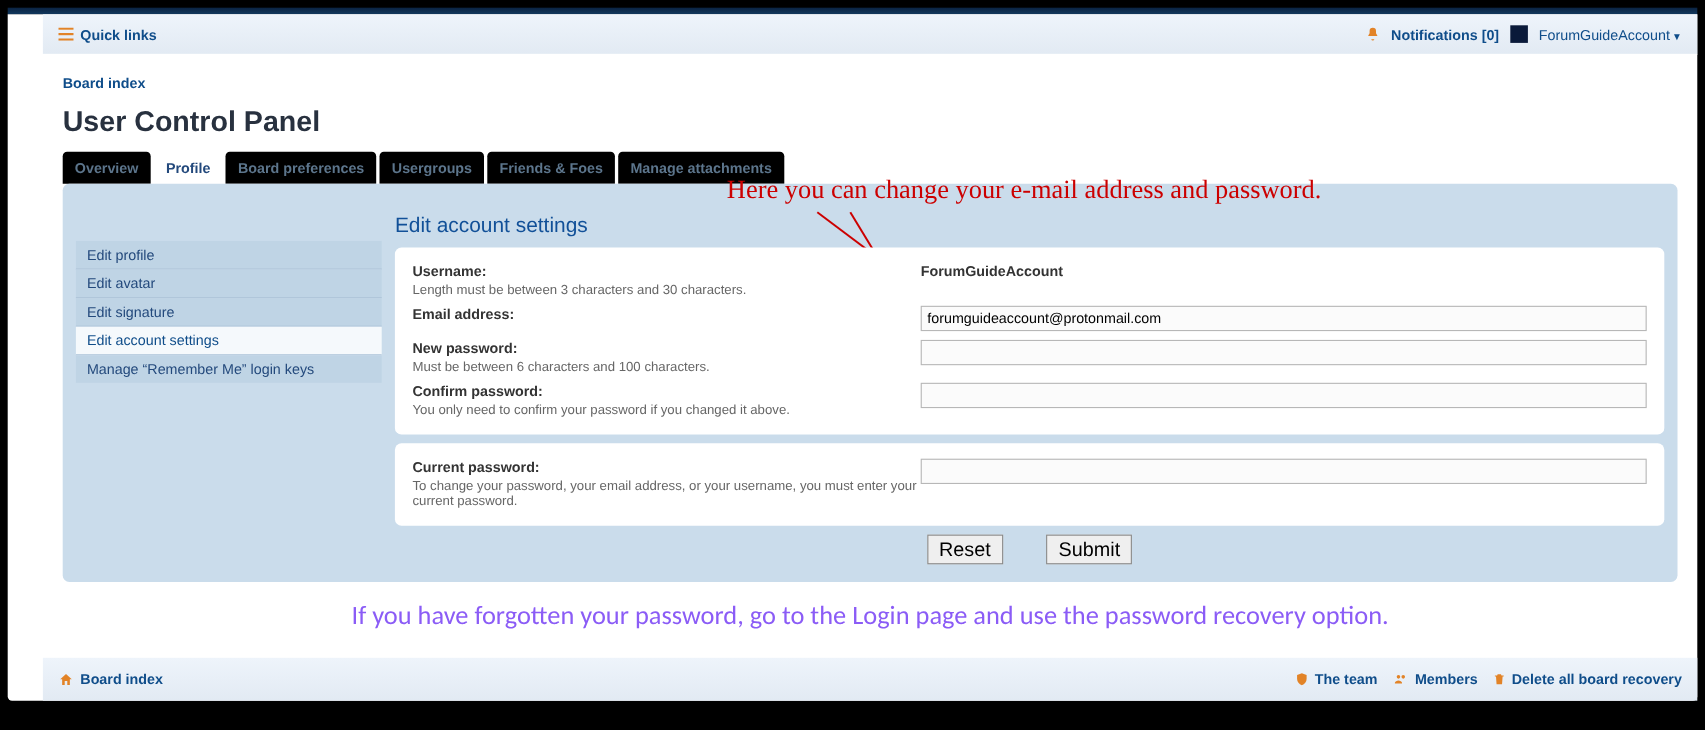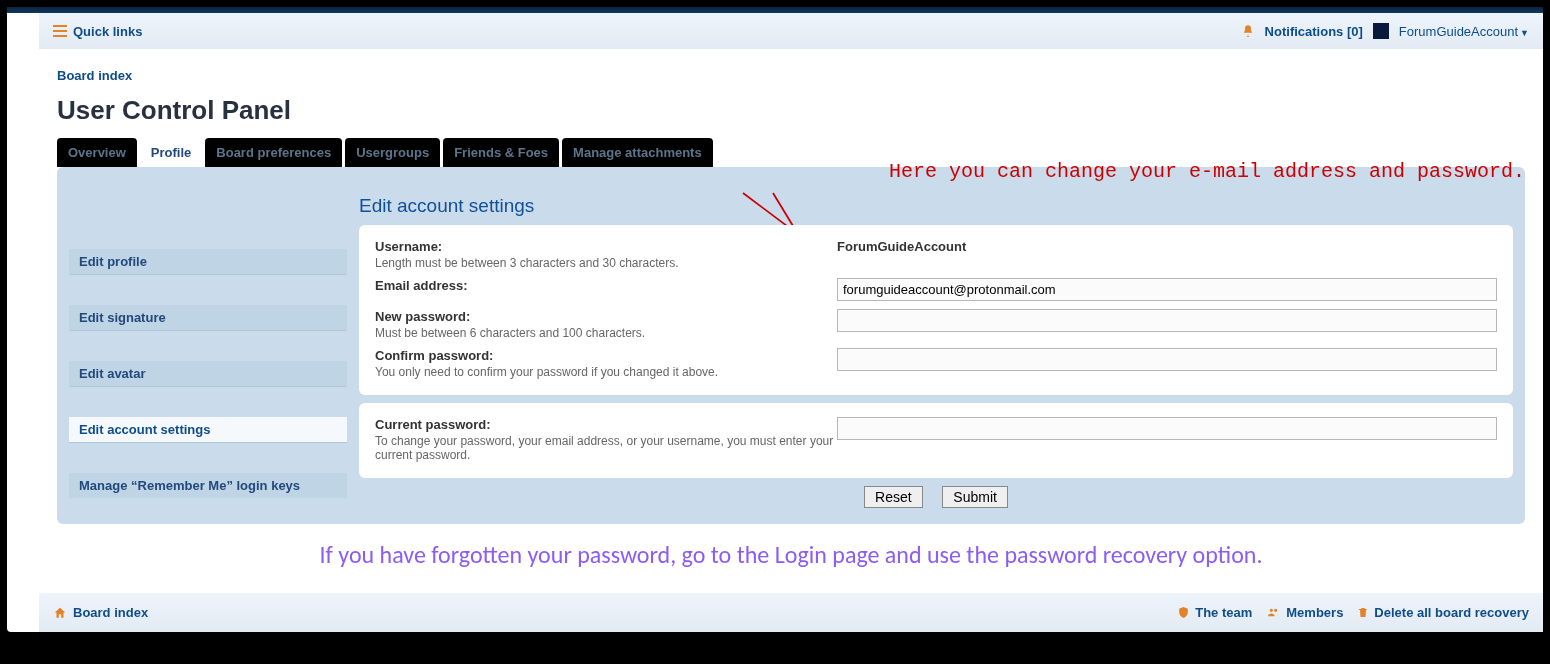--- a/index.html
+++ b/index.html
@@ -78,23 +78,22 @@
     width:278px;
     flex:0 0 278px;
   }
   .sidemenu ul { list-style:none; margin:0; padding:0; }
   .sidemenu li {
     background:#bfd4e5;
     border-bottom:1px solid #b0c6da;
     padding:5px 10px;
     font-size:13px;
     color:#23497c;
-    font-weight:bold;
+    font-weight:normal;
     cursor:pointer;
-    margin-top:30px;
   }
   .sidemenu li.active {
     background:#f5f9fc;
     color:#0f4d8a;
   }
   .sidemenu li:last-child { border-bottom:0; }
 
   .main {
     flex:1;
     position:relative;
@@ -122,36 +121,36 @@
   .row .val input[type=text], .row .val input[type=password], .row .val input[type=email] {
     width:100%;
     border:1px solid #b7b7b7;
     background:#fbfbfb;
     padding:3px 5px;
     font-size:13px;
   }
 
   .form-buttons { text-align:center; margin:6px 0 4px 0;}
   .form-buttons input {
-    font-size:14px;
+    font-size:18px;
     padding:2px 10px;
     border:1px solid #888;
     background:#efefef;
     cursor:pointer;
-    margin:0 8px;
+    margin:0 18px;
   }
 
   
   .annot1 {
     position:absolute;
     top:-7px; left:280px; right:0;
     color:#cc0000;
-    font-family:Liberation Mono, monospace;
-    font-size:20px;
-    text-align:right;
+    font-family:Liberation Serif, serif;
+    font-size:24px;
+    text-align:center;
     pointer-events:none;
   }
   .annot2 {
     color:#8b5cf6;
     font-family:Calibri,Arial,sans-serif;
     font-size:24px;
     text-align:center;
     margin:16px 0 8px 0;
   }
   svg.arrows { position:absolute; top:0; left:0; pointer-events:none; }
@@ -238,22 +237,22 @@
         </svg>
 
         <div class="spacer"></div>
 
         <div class="panel-inner">
 
           <div class="sidemenu">
             <div style="height:22px;"></div>
             <ul>
               <li>Edit profile</li>
+              <li>Edit avatar</li>
               <li>Edit signature</li>
-              <li>Edit avatar</li>
               <li class="active">Edit account settings</li>
               <li>Manage “Remember Me” login keys</li>
             </ul>
           </div>
 
           <div class="main">
             <div class="section-title">Edit account settings</div>
 
             <fieldset class="form">
               <div class="row">

